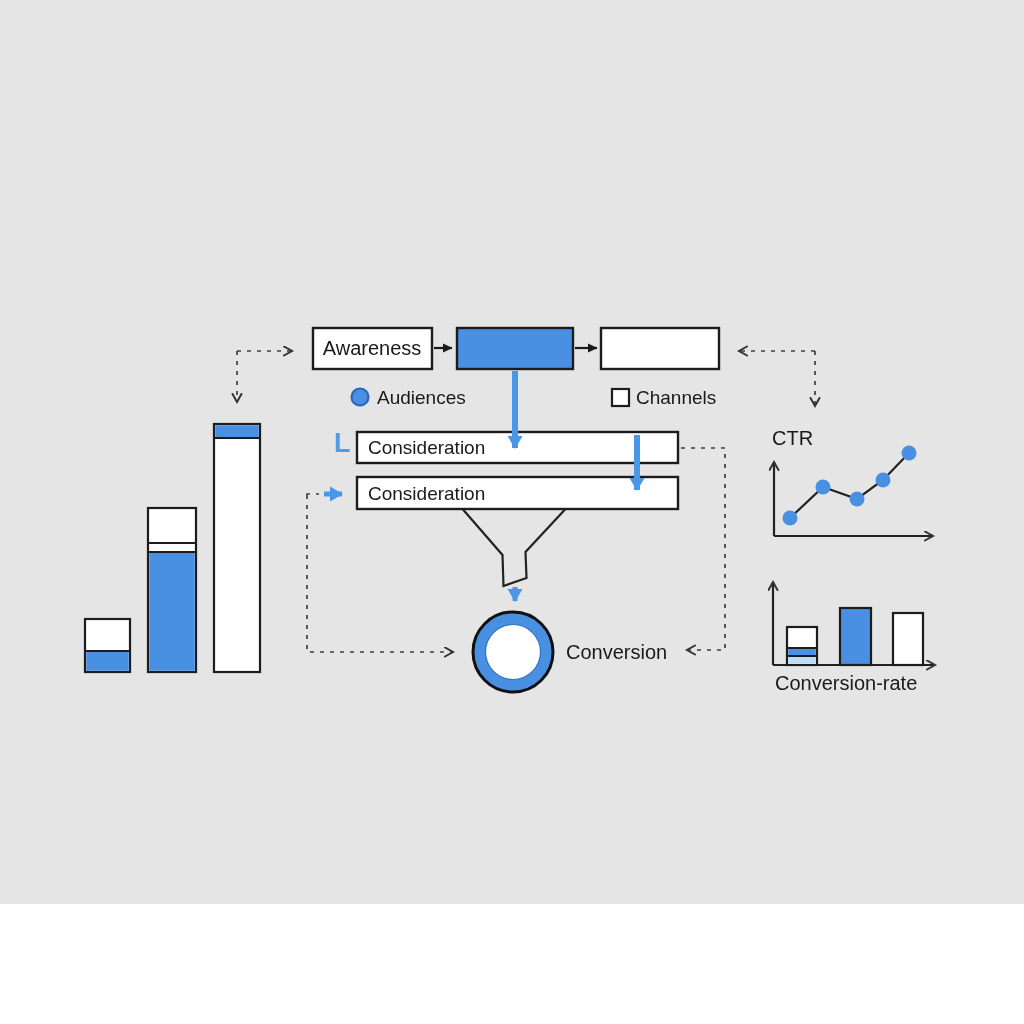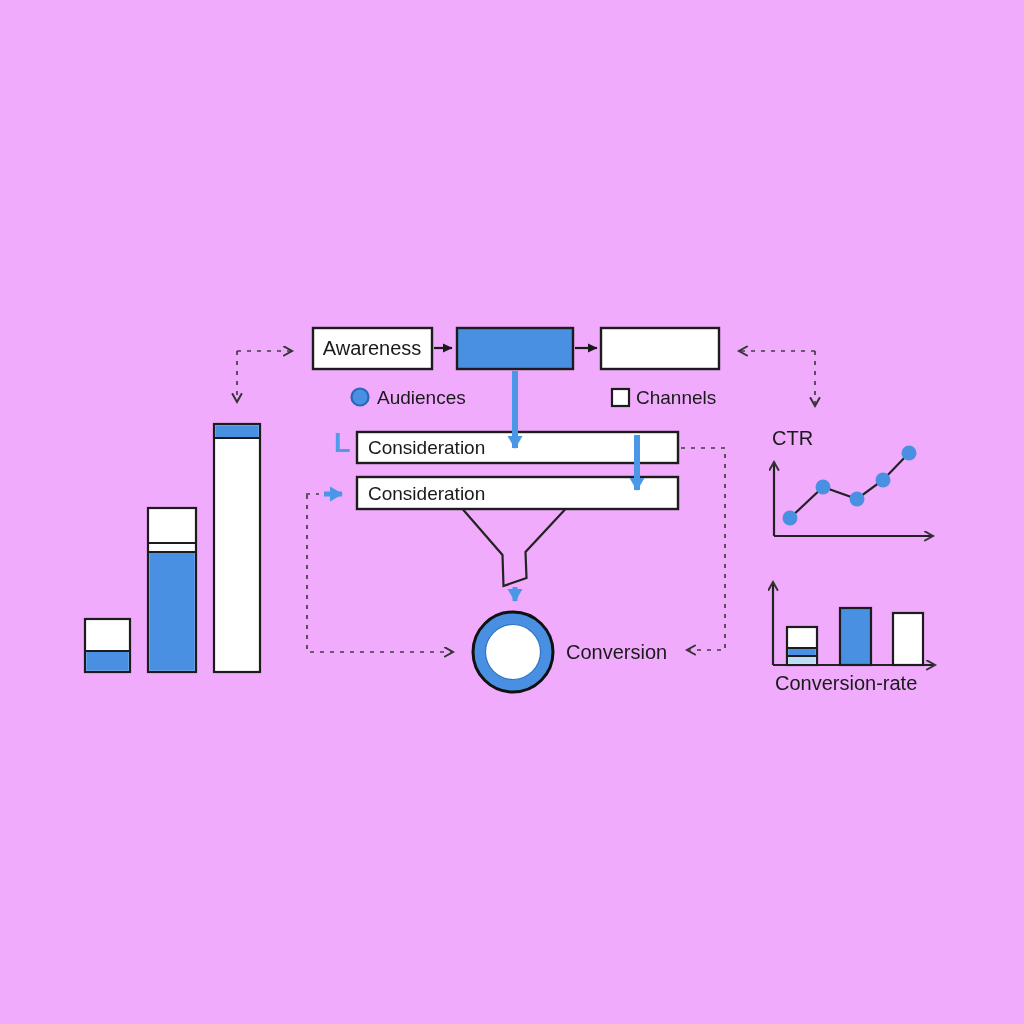--- a/index.html
+++ b/index.html
@@ -1,16 +1,16 @@
 <!DOCTYPE html>
 <html><head>
 <meta charset="utf-8">
 <style>
   html,body{margin:0;padding:0;background:#ffffff;}
-  #canvas{position:relative;width:1024px;height:1024px;background:#f0abfc;overflow:hidden;
+  #canvas{position:relative;width:1024px;height:904px;background:#e5e5e5;overflow:hidden;
           font-family:"Liberation Sans", sans-serif;text-align:center;}
   svg{display:block;}
   text{font-family:"Liberation Sans", sans-serif;fill:#1a1a1a;}
   .stage-label{font-size:20px;}
   .box-label{font-size:19px;}
   .legend-label{font-size:19px;}
   .metric-label{font-size:20px;}
   .l-marker{font-size:27px;font-weight:bold;fill:#4f9de8;}
   .box{fill:#ffffff;stroke:#1c1c1c;stroke-width:2.4;}
   .box-blue{fill:#4a90e2;stroke:#1c1c1c;stroke-width:2.4;}

